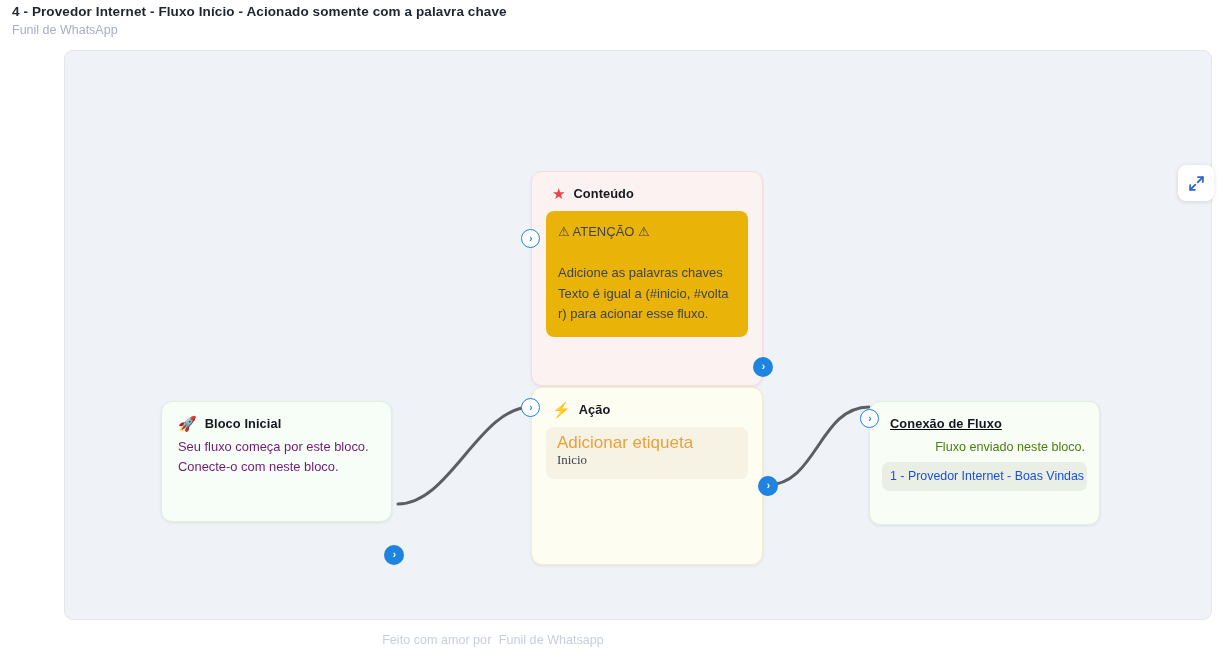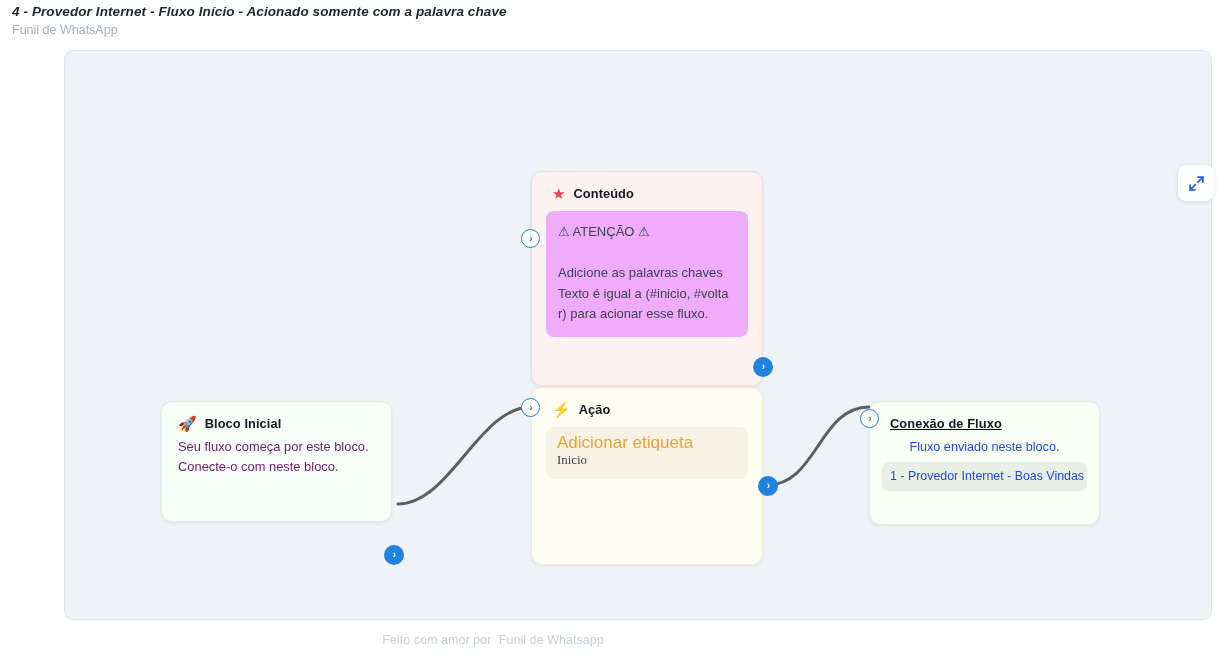--- a/index.html
+++ b/index.html
@@ -9,21 +9,21 @@
     background: #ffffff;
     font-family: "Liberation Sans", sans-serif;
     overflow: hidden;
   }
   .page { position: relative; width: 1226px; height: 665px; }
 
   
   .header { position: absolute; left: 12px; top: 4px; }
   .header-title {
     font-size: 13.5px; font-weight: 700; color: #1f2430;
-    letter-spacing: .1px; white-space: nowrap; font-style: italic;
+    letter-spacing: .1px; white-space: nowrap;
   }
   .header-subtitle {
     font-size: 12.5px; color: #a9adc4; margin-top: 4px;
     white-space: nowrap;
   }
 
   
   .canvas {
     position: absolute; left: 64px; top: 50px;
     width: 1148px; height: 570px;
@@ -60,21 +60,21 @@
   .start-body { padding: 6px 16px 0 16px; }
   .start-line { font-size: 12.9px; color: #701a75; line-height: 20px; }
 
   
   #node-content {
     left: 466px; top: 120px; width: 232px; height: 215px;
     background: #fdf2f2; border-color: #f8dcdc;
   }
   .content-box {
     margin: 10px 14px 0 14px;
-    background: #f0abfc;
+    background: #eab308;
     border-radius: 8px;
     padding: 11px 12px 12px 12px;
   }
   .content-text {
     font-size: 13px; color: #3d4450; line-height: 20.5px;
     white-space: pre-wrap;
     word-break: break-all;
     overflow-wrap: anywhere;
   }
 
@@ -91,21 +91,21 @@
   .chip-label { font-size: 17px; color: #e9a23b; line-height: 15px; }
   .chip-value { font-size: 12.9px; color: #3d4450; line-height: 18px; margin-top: 1px; font-family: Liberation Serif, serif; }
 
   
   #node-flow {
     left: 804px; top: 350px; width: 231px; height: 124px;
     background: #f8fdf6; border-color: #dff0dd;
   }
   #node-flow .node-head { padding: 14px 14px 0 20px; text-decoration: underline; }
   .flow-sent {
-    font-size: 12.6px; color: #1d4ed8; text-align: center;
+    font-size: 12.6px; color: #4d7c0f; text-align: right;
     margin: 8px 14px 0 14px; line-height: 17px;
   }
   .flow-chip {
     margin: 6px 12px 0 12px; background: #eaefe6;
     border-radius: 7px; padding: 6px 8px;
     font-size: 12.4px; color: #1d4ed8; text-align: center;
     white-space: nowrap; line-height: 17px;
   }
 
   

